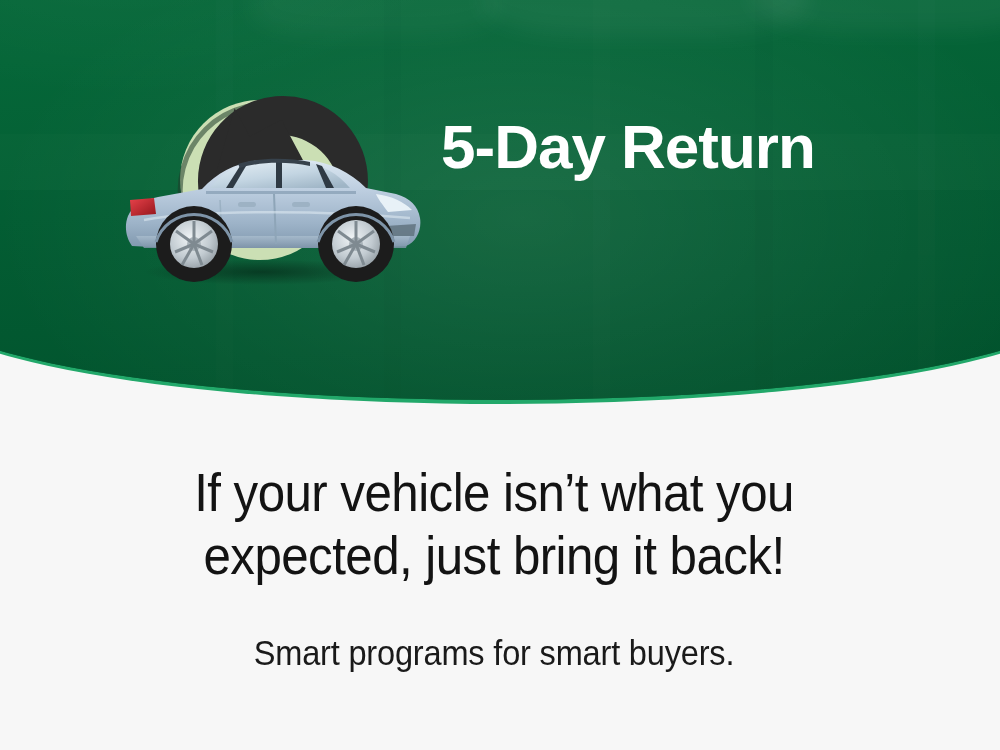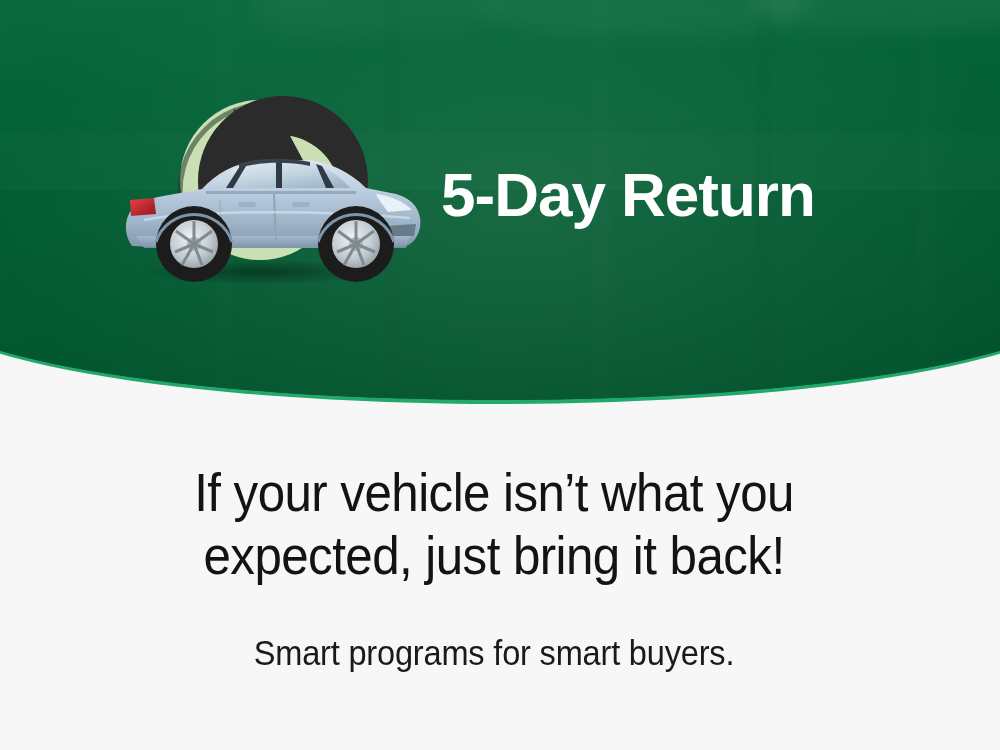--- a/index.html
+++ b/index.html
@@ -84,21 +84,20 @@
   
   .headline {
     position:absolute;
     left:441px; top:112px;
     width:520px;
     color:#ffffff;
     font-size:62px;
     font-weight:700;
     line-height:1.12;
     letter-spacing:-1px;
-    margin-top:48px;
   }
   .headline-line { display:block; white-space:nowrap; }
 
   
   .copy {
     position:absolute;
     left:0; top:462px;
     width:988px;
     text-align:center;
   }

